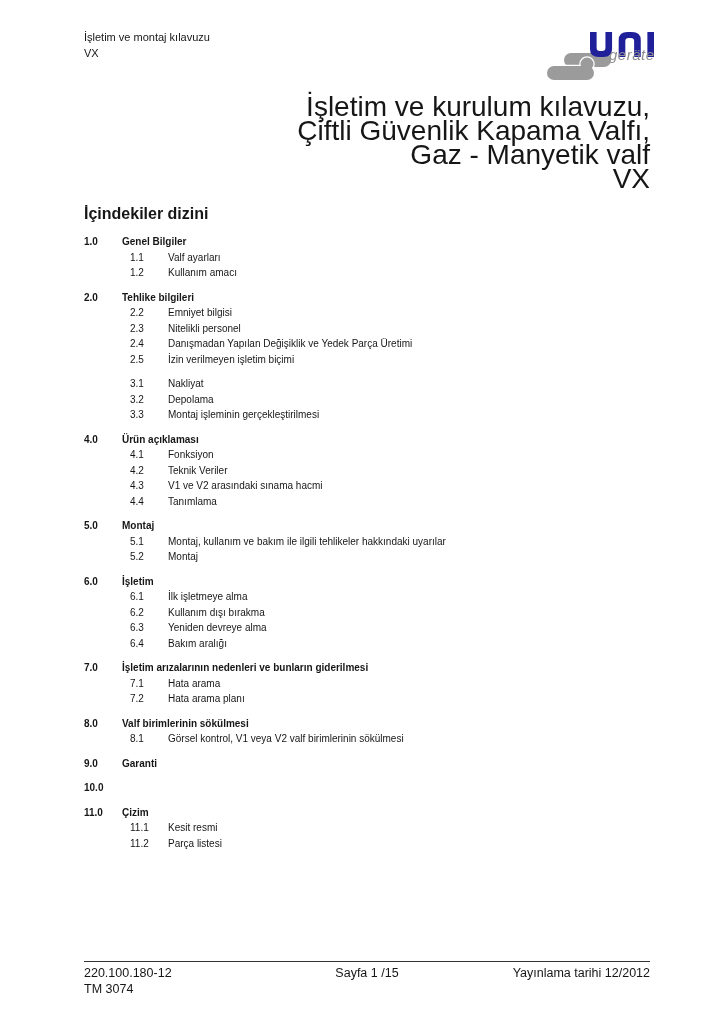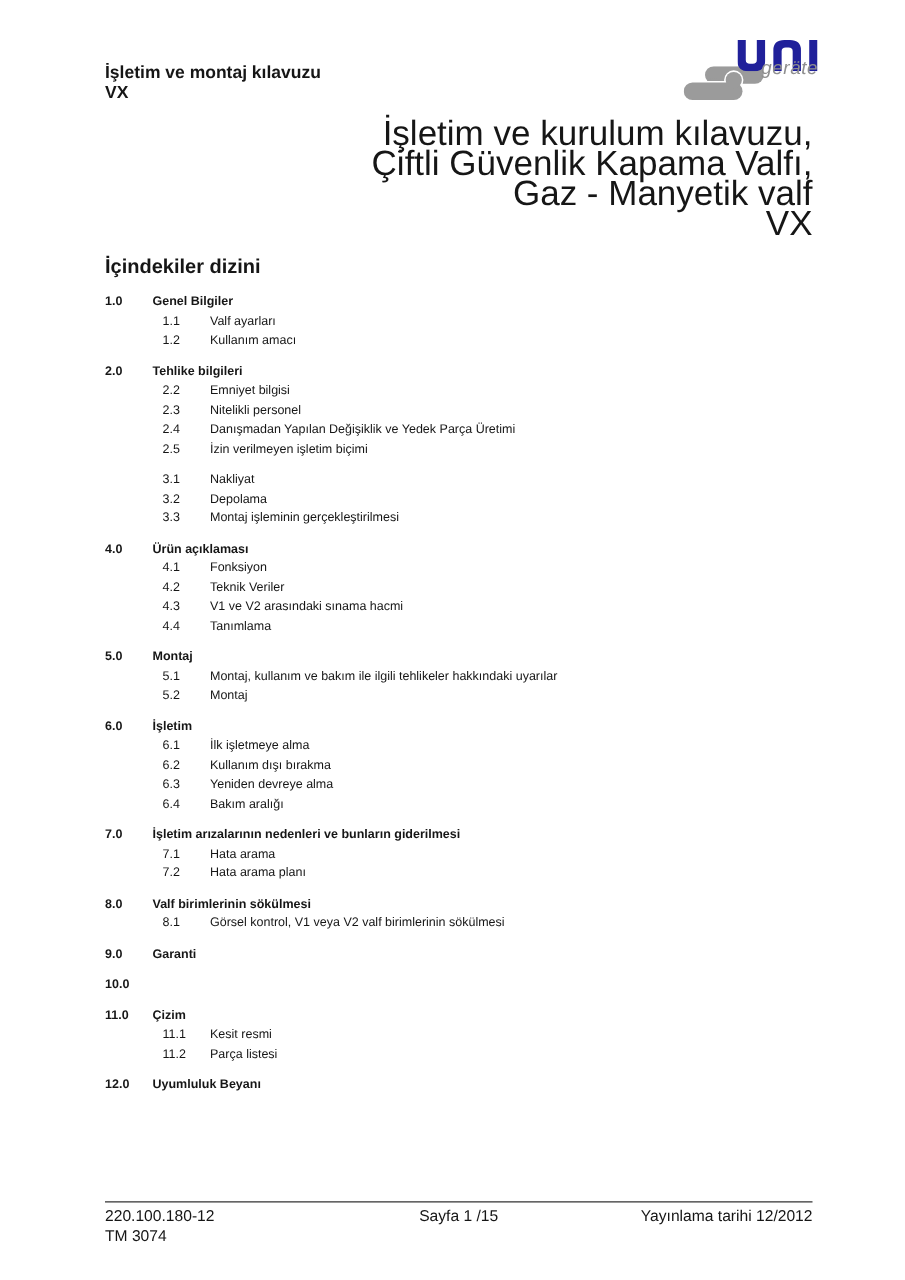--- a/index.html
+++ b/index.html
@@ -8,21 +8,21 @@
     width:724px;height:1024px;
     margin:0 auto;
     background:#ffffff;
     font-family:"Liberation Sans", sans-serif;
     color:#161616;
     overflow:hidden;
   }
   
   .doc-header{
     position:absolute;left:84px;top:29px;
-    font-size:14px;font-weight:bold;line-height:16px;margin-top:20px;
+    font-size:11px;font-weight:normal;line-height:16px;
   }
   
   .logo{position:absolute;left:547px;top:32px;width:120px;height:50px;}
   .logo .wordmark{position:absolute;left:43px;top:0;}
   .logo .icon{position:absolute;left:0;top:21px;}
   .logo .subtitle{
     position:absolute;left:62px;top:14px;
     font-size:15px;color:#8f8f8f;letter-spacing:0.5px;font-style:italic;
   }
   
@@ -256,26 +256,20 @@
         </div>
         <div class="toc-row toc-sub">
           <span class="num">11.1</span>
           <span class="ttl">Kesit resmi</span>
         </div>
         <div class="toc-row toc-sub">
           <span class="num">11.2</span>
           <span class="ttl">Parça listesi</span>
         </div>
       </div>
-      <div class="toc-section">
-        <div class="toc-row toc-main">
-          <span class="num">12.0</span>
-          <span class="ttl">Uyumluluk Beyanı</span>
-        </div>
-      </div>
     </div>
 
   <div class="footer">
     <div class="footer-row">
       <div>
         <div>220.100.180-12</div>
         <div>TM 3074</div>
       </div>
       <div class="footer-center">Sayfa 1 /15</div>
       <div class="footer-right">Yayınlama tarihi 12/2012</div>

